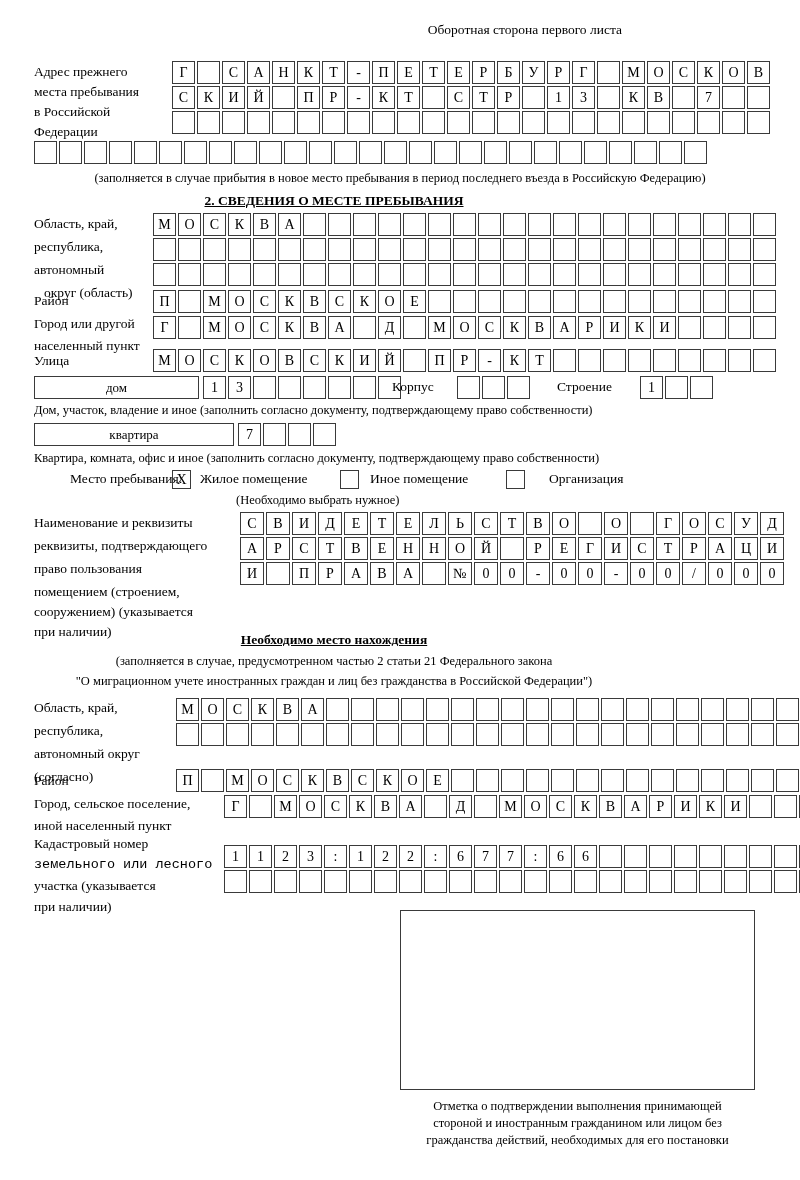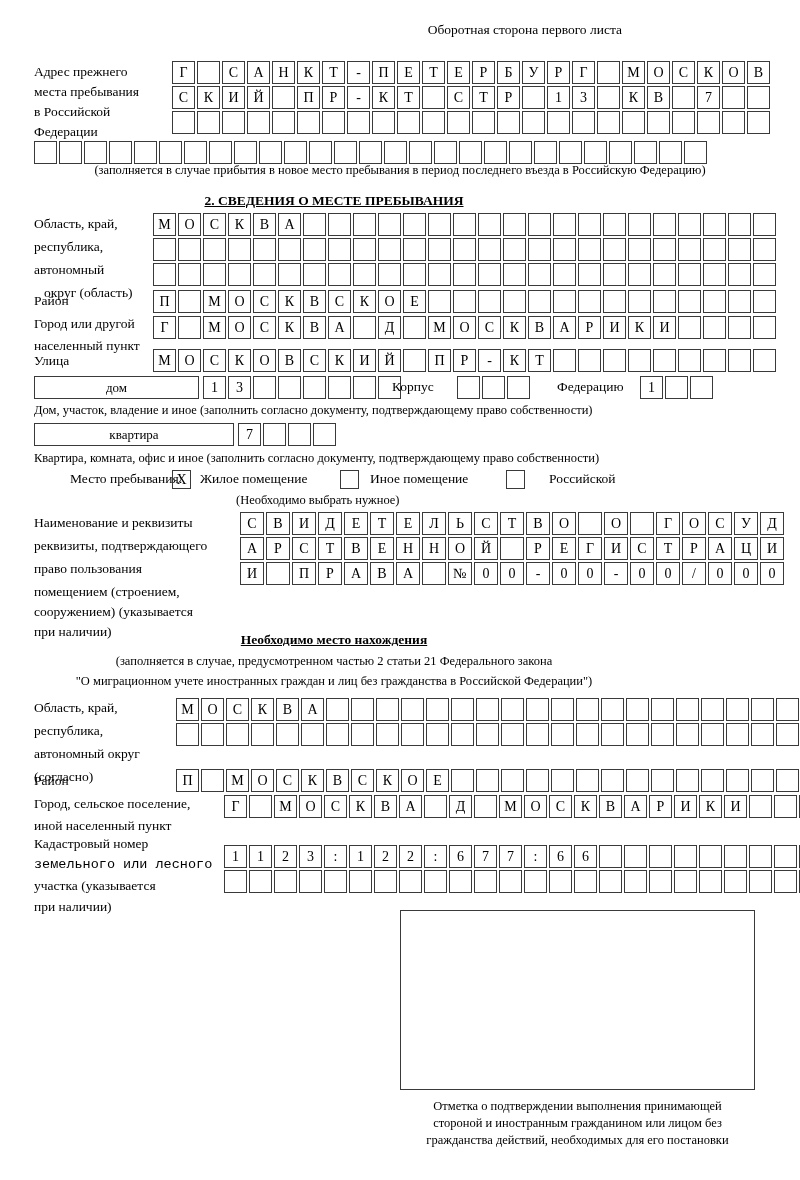--- a/index.html
+++ b/index.html
@@ -210,21 +210,21 @@
       <div class="cell"></div>
       <div class="cell"></div>
       <div class="cell"></div>
       <div class="cell"></div>
       <div class="cell"></div>
       <div class="cell"></div>
       <div class="cell"></div>
       <div class="cell"></div>
     </div>
 
-  <div class="footnote" style="left:0; top:162px; width:800px;">(заполняется в случае прибытия в новое место пребывания в период последнего въезда в Российскую Федерацию)</div>
+  <div class="footnote" style="left:0; top:170px; width:800px;">(заполняется в случае прибытия в новое место пребывания в период последнего въезда в Российскую Федерацию)</div>
 
   <div class="center-title" style="top:193px;">2. СВЕДЕНИЯ О МЕСТЕ ПРЕБЫВАНИЯ</div>
 
   <div class="lbl" style="left:34px; top:214px;">Область, край,</div>
   <div class="lbl" style="left:34px; top:237px;">республика,</div>
   <div class="lbl" style="left:34px; top:260px;">автономный</div>
   <div class="lbl" style="left:44px; top:283px;">округ (область)</div>
 
   <div class="boxrow" id="r2a" style="left:153px; top:213px;">
       <div class="cell">М</div>
@@ -406,21 +406,21 @@
       <div class="cell"></div>
       <div class="cell"></div>
       <div class="cell"></div>
     </div>
   <div class="lbl" style="left:392px; top:377px;">Корпус</div>
   <div class="boxrow" id="r2h" style="left:457px; top:376px;">
       <div class="cell"></div>
       <div class="cell"></div>
       <div class="cell"></div>
     </div>
-  <div class="lbl" style="left:557px; top:377px;">Федерацию</div>
+  <div class="lbl" style="left:557px; top:377px;">Строение</div>
   <div class="boxrow" id="r2i" style="left:640px; top:376px;">
       <div class="cell">1</div>
       <div class="cell"></div>
       <div class="cell"></div>
     </div>
 
   <div class="lbl small" style="left:34px; top:400px;">Дом, участок, владение и иное (заполнить согласно документу, подтверждающему право собственности)</div>
 
   <div class="wide-label-box" style="left:34px; top:423px; width:200px;">квартира</div>
   <div class="boxrow" id="r2j" style="left:238px; top:423px;">
@@ -430,21 +430,21 @@
       <div class="cell"></div>
     </div>
   <div class="lbl small" style="left:34px; top:448px;">Квартира, комната, офис и иное (заполнить согласно документу, подтверждающему право собственности)</div>
 
   <div class="lbl" style="left:34px; top:469px;margin-left:36px;">Место пребывания:</div>
   <div class="cb" style="left:172px; top:470px;">X</div>
   <div class="lbl" style="left:200px; top:469px;">Жилое помещение</div>
   <div class="cb" style="left:340px; top:470px;"></div>
   <div class="lbl" style="left:370px; top:469px;">Иное помещение</div>
   <div class="cb" style="left:506px; top:470px;"></div>
-  <div class="lbl" style="left:549px; top:469px;">Российской</div>
+  <div class="lbl" style="left:549px; top:469px;">Организация</div>
   <div class="lbl small" style="left:236px; top:490px;">(Необходимо выбрать нужное)</div>
 
   <div class="lbl" style="left:34px; top:513px;">Наименование и реквизиты</div>
   <div class="lbl" style="left:34px; top:536px;">реквизиты, подтверждающего</div>
   <div class="lbl" style="left:34px; top:559px;">право пользования</div>
   <div class="lbl" style="left:34px; top:582px;">помещением (строением,</div>
   <div class="lbl" style="left:34px; top:602px;">сооружением) (указывается</div>
   <div class="lbl" style="left:34px; top:622px;">при наличии)</div>
 
   <div class="boxrow" id="r2k" style="left:240px; top:512px;">

